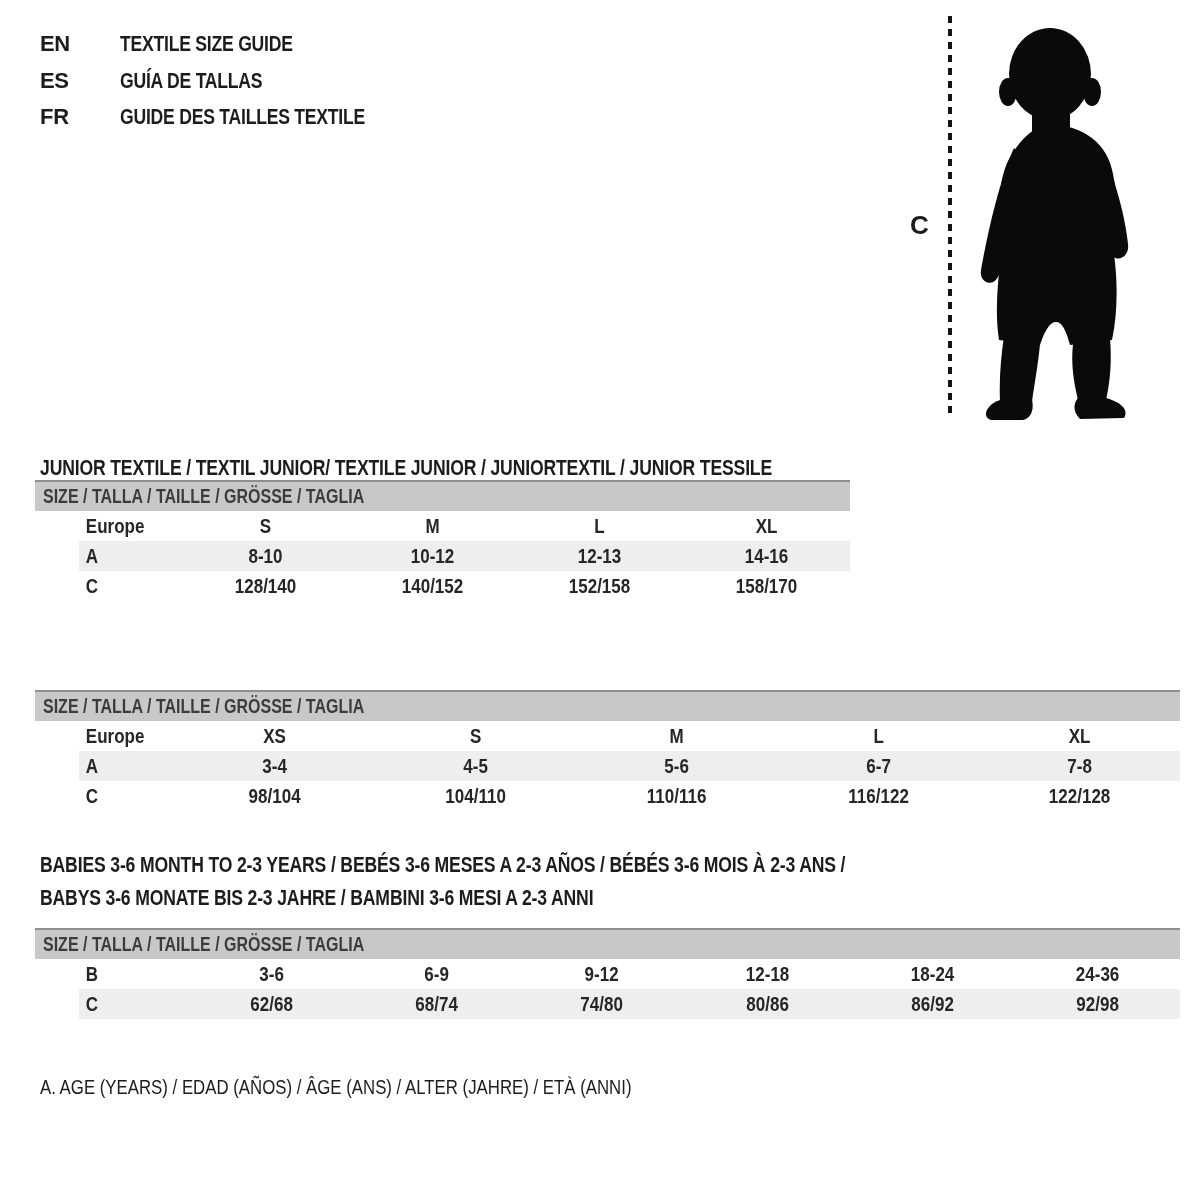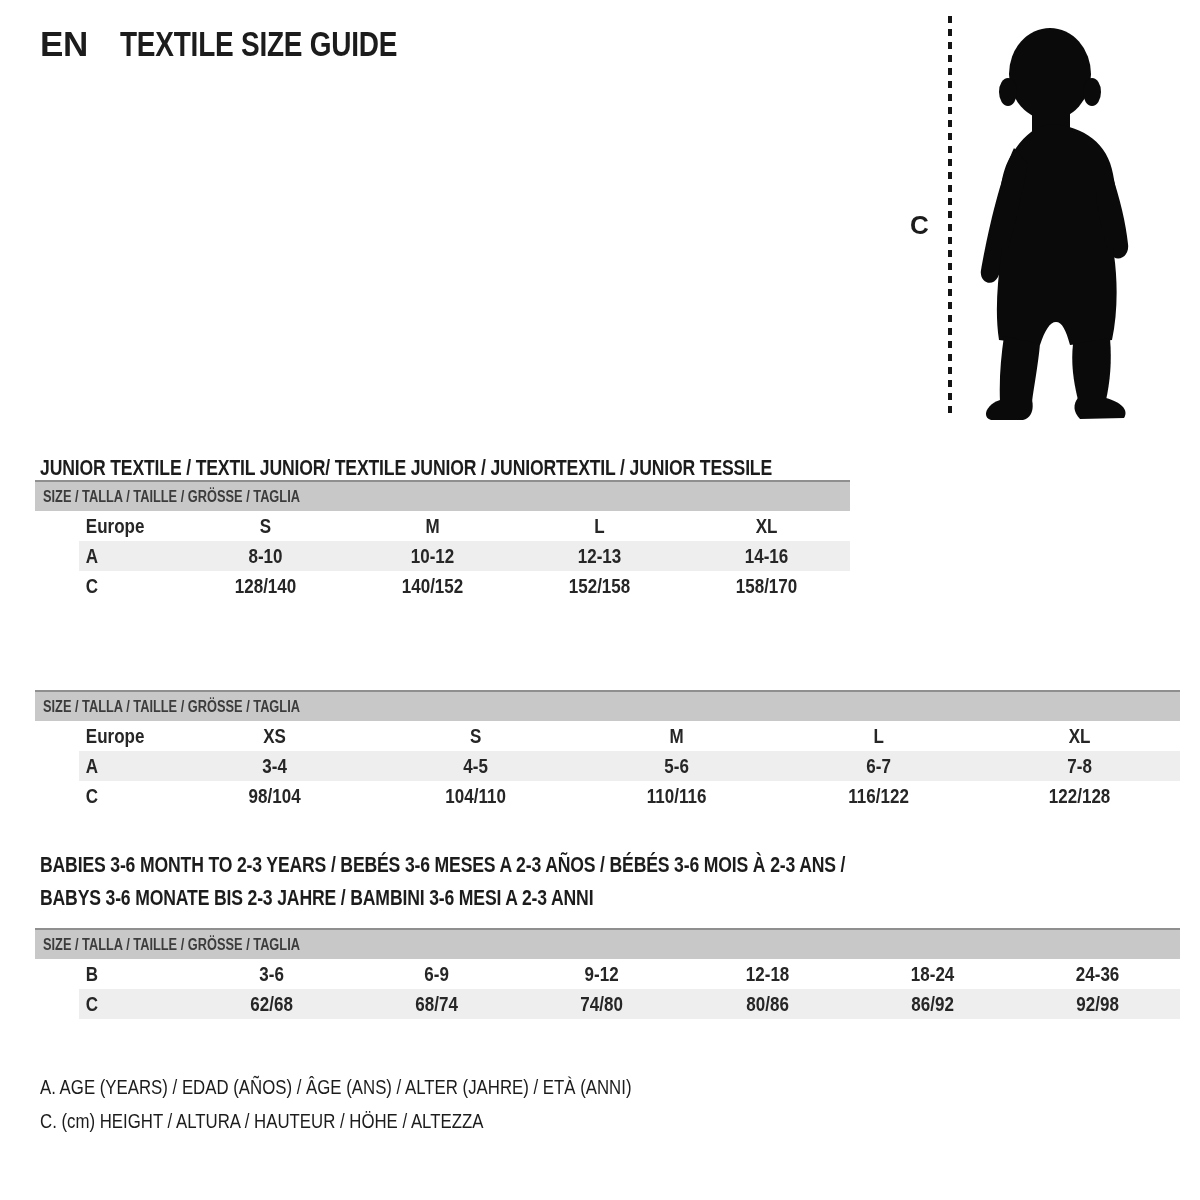--- a/index.html
+++ b/index.html
@@ -15,60 +15,68 @@
     font-family:"Liberation Sans","DejaVu Sans",sans-serif;
     color:var(--ink);
     width:1200px;height:1200px;position:relative;overflow:hidden;
   }
   .page{position:absolute;inset:0;width:1200px;height:1200px;background:#ffffff;}
 
   .condensed{display:inline-block;transform:scaleX(0.8);transform-origin:0 50%;white-space:nowrap;}
 
   
   .lang-block{position:absolute;left:40px;top:26px;}
-  .lang-row{display:flex;height:36.5px;align-items:center;font-size:35px;font-weight:700;letter-spacing:-0.3px;}
+  .lang-row{display:flex;height:36.5px;align-items:center;font-size:22px;font-weight:700;letter-spacing:-0.3px;}
   .lang-code{width:80px;flex:0 0 80px;}
   .lang-label{flex:1;}
 
   
   .measure-line{
     position:absolute;left:948px;top:16px;width:4px;height:400px;
     background:repeating-linear-gradient(to bottom,#141414 0 7px,transparent 7px 13px);
   }
   .measure-label{position:absolute;left:910px;top:210px;font-size:26px;font-weight:700;}
   .silhouette{position:absolute;left:960px;top:12px;}
 
   
   .section-title{position:absolute;left:40px;font-size:22px;font-weight:700;letter-spacing:-0.2px;line-height:33px;}
 
   
   .size-table{position:absolute;left:35px;}
   .size-bar{
     height:31px;background:var(--bar-bg);border-top:2px solid var(--bar-border);
-    font-size:16px;font-weight:700;color:#3c3c3c;
+    font-size:20px;font-weight:700;color:#3c3c3c;
     display:flex;align-items:center;padding-left:8px;
   }
   .trow{display:grid;height:30px;align-items:center;font-size:20px;font-weight:700;color:var(--table-ink);margin-left:44px;}
   .trow.shaded{background:var(--stripe);}
   .tlabel{padding-left:8px;transform:scaleX(0.85);transform-origin:0 50%;white-space:nowrap;}
   .tcell{text-align:center;transform:scaleX(0.85);white-space:nowrap;}
 
   
   .legend-block{position:absolute;left:40px;top:1070px;}
   .legend-line{font-size:21px;font-weight:400;line-height:33.5px;display:block;}
 </style>
 </head>
 <body>
 
 <div class="page">
 
   <div class="lang-block">
     <div class="lang-row">
       <span class="lang-code">EN</span>
       <span class="lang-label condensed">TEXTILE SIZE GUIDE</span>
+    </div>
+    <div class="lang-row">
+      <span class="lang-code">ES</span>
+      <span class="lang-label condensed">GUÍA DE TALLAS</span>
+    </div>
+    <div class="lang-row">
+      <span class="lang-code">FR</span>
+      <span class="lang-label condensed">GUIDE DES TAILLES TEXTILE</span>
     </div>
   </div>
 
   <div class="measure-line"></div>
   <div class="measure-label">C</div>
   <svg class="silhouette" width="185" height="412" viewBox="0 0 185 412" xmlns="http://www.w3.org/2000/svg">
     <g fill="#0a0a0a">
       <ellipse cx="90" cy="62" rx="41" ry="46"></ellipse>
       <ellipse cx="48" cy="80" rx="9" ry="14"></ellipse>
       <ellipse cx="132" cy="80" rx="9" ry="14"></ellipse>
@@ -173,16 +181,15 @@
           <div class="tcell">74/80</div>
           <div class="tcell">80/86</div>
           <div class="tcell">86/92</div>
           <div class="tcell">92/98</div>
         </div>
       </div>
   </div>
 
   <div class="legend-block">
     <span class="legend-line"><span class="condensed">A. AGE (YEARS) / EDAD (AÑOS) / ÂGE (ANS) / ALTER (JAHRE) / ETÀ (ANNI)</span></span>
-    <span class="legend-line"><span class="condensed">C. (cm) HEIGHT / ALTURA / HAUTEUR / HÖHE / ALTEZZA</span></span>
   </div>
 
 </div>
 
 </body></html>

